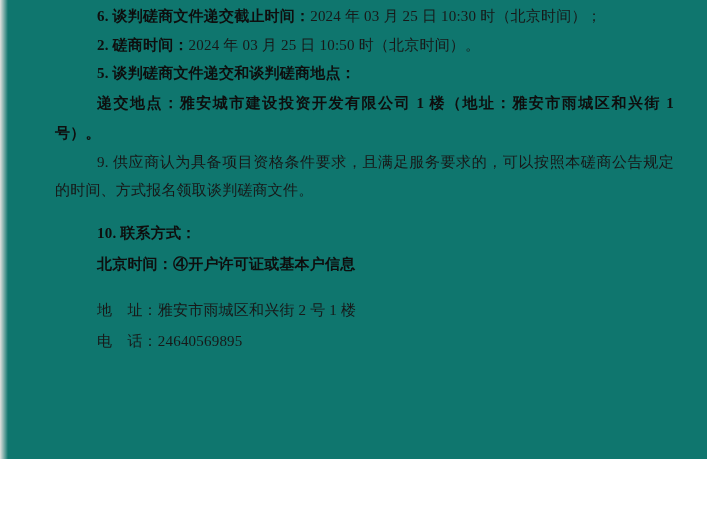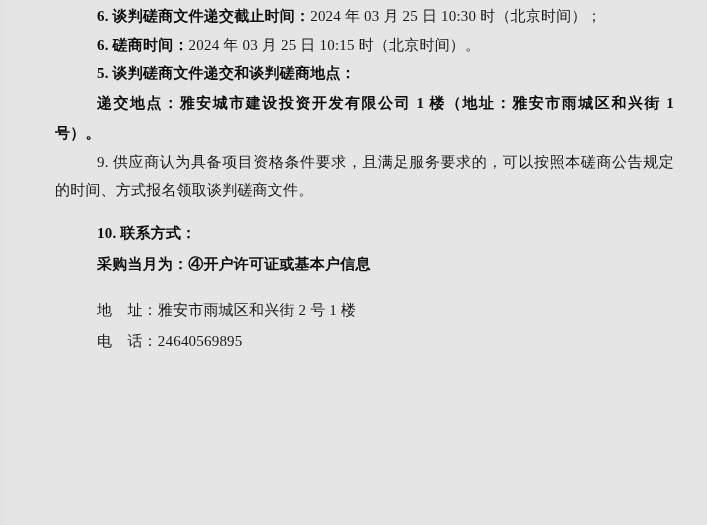--- a/index.html
+++ b/index.html
@@ -1,19 +1,19 @@
 <!DOCTYPE html>
 <html><head>
 <meta charset="utf-8">
 <style>
   html,body{margin:0;padding:0;background:#ffffff;}
   .page{
     position:relative;
-    width:707px;height:525px;
-    background:#e5e5e5;
+    width:707px;height:459px;
+    background:#0f766e;
     overflow:hidden;
     font-family:"Liberation Serif","DejaVu Serif",serif;
     color:#151515;
   }
   .scan-shadow{
     position:absolute;left:0;top:0;bottom:0;width:8px;
     background:linear-gradient(to right,#e2e2df,rgba(254,254,253,0));
     pointer-events:none;
   }
   .content{
@@ -35,23 +35,23 @@
   .b{font-weight:700;color:#0e0e0e;}
   .r{font-weight:400;color:#181818;}
 </style>
 </head>
 <body>
 
 <div class="page">
   <div class="scan-shadow"></div>
   <div class="content">
       <p class="p-item"><span class="b">6. 谈判磋商文件递交截止时间：</span><span class="r">2024 年 03 月 25 日 10:30 时（北京时间）；</span></p>
-      <p class="p-item"><span class="b">6. 磋商时间：</span><span class="r">2024 年 03 月 25 日 10:15 时（北京时间）。</span></p>
+      <p class="p-item"><span class="b">2. 磋商时间：</span><span class="r">2024 年 03 月 25 日 10:50 时（北京时间）。</span></p>
       <p class="p-item"><span class="b">5. 谈判磋商文件递交和谈判磋商地点：</span></p>
       <p class="p-tight"><span class="b">递交地点：雅安城市建设投资开发有限公司 1 楼（地址：雅安市雨城区和兴街 1 号）。</span></p>
       <p class="p-item"><span class="r">9. 供应商认为具备项目资格条件要求，且满足服务要求的，可以按照本磋商公告规定的时间、方式报名领取谈判磋商文件。</span></p>
       <p class="p-contact"><span class="b">10. 联系方式：</span></p>
-      <p class="p-contact"><span class="b">采购当月为：</span><span class="b">④开户许可证或基本户信息</span></p>
+      <p class="p-contact"><span class="b">北京时间：</span><span class="b">④开户许可证或基本户信息</span></p>
       <p class="p-contact"><span class="r">地　址：雅安市雨城区和兴街 2 号 1 楼</span></p>
       <p class="p-contact"><span class="r">电　话：24640569895</span></p>
       <p class="p-contact"></p>
     </div>
 </div>
 
 </body></html>

